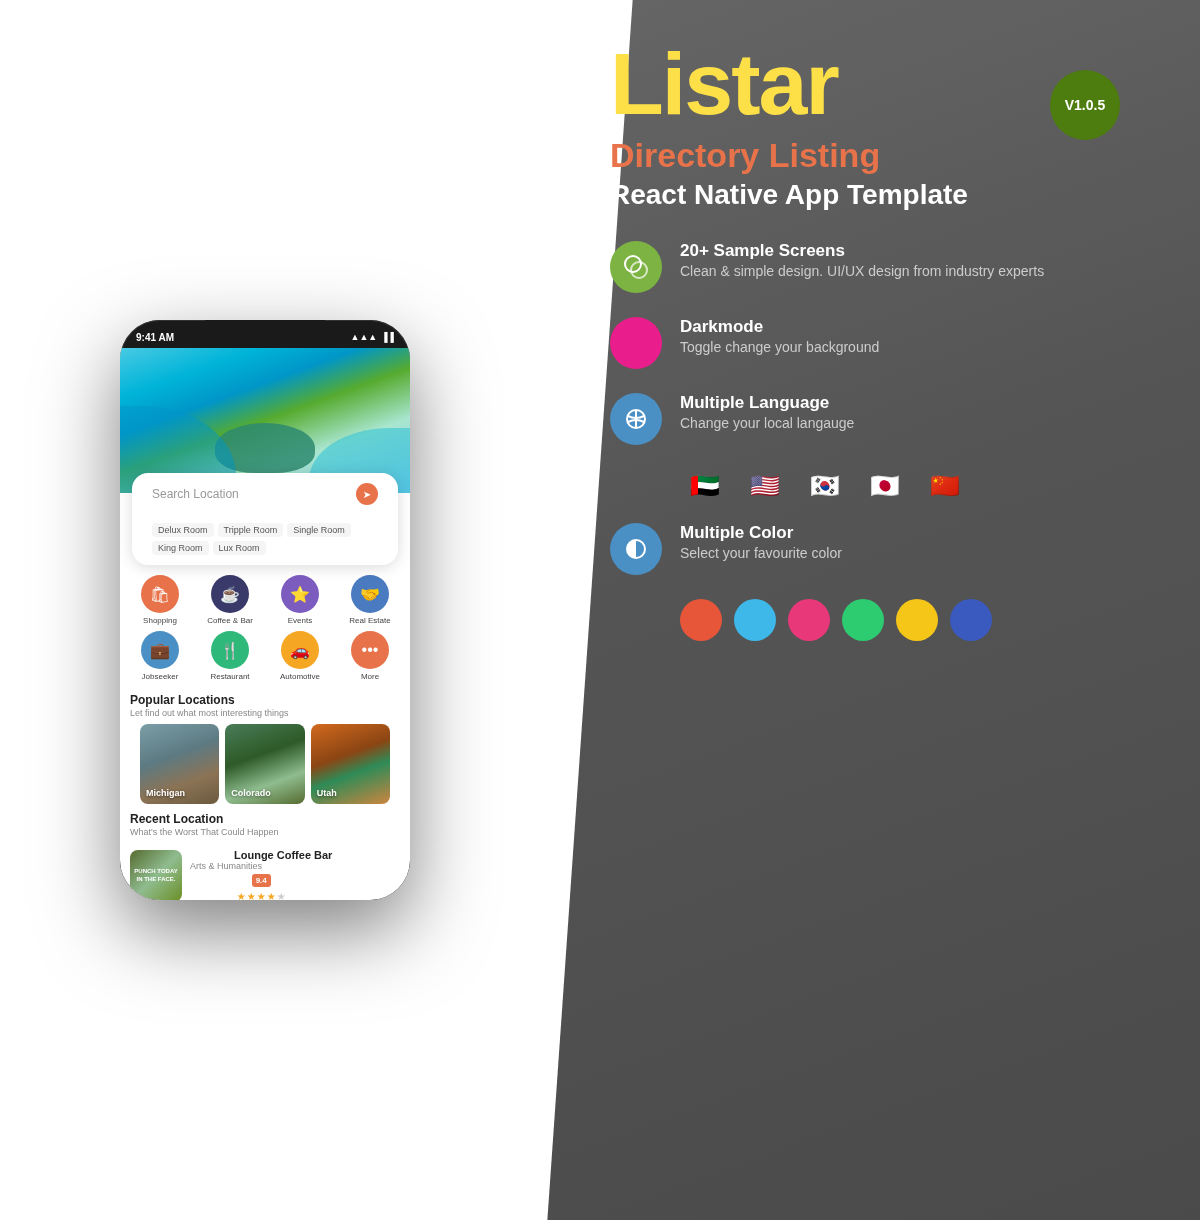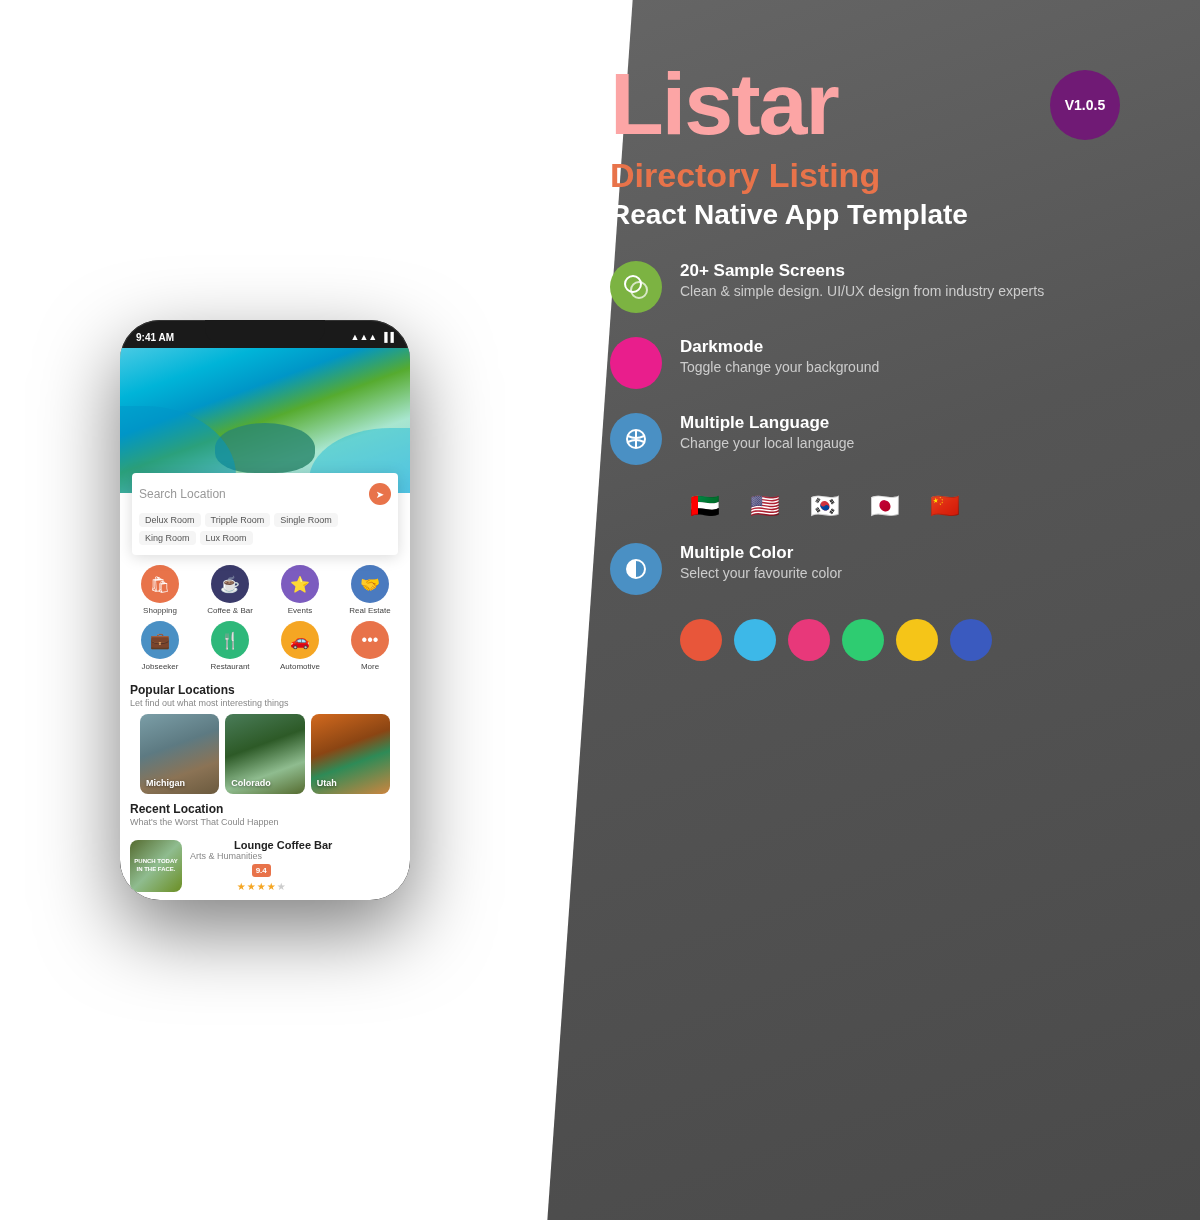--- a/index.html
+++ b/index.html
@@ -62,36 +62,35 @@
     }
 
     
     .version-badge {
       position: absolute;
       top: 30px;
       right: 30px;
       width: 70px;
       height: 70px;
       border-radius: 50%;
-      background: #701a75;
+      background: #4d7c0f;
       display: flex;
       align-items: center;
       justify-content: center;
       color: #fff;
       font-size: 14px;
       font-weight: bold;
       z-index: 2;
     }
 
     .title-main {
       font-size: 88px;
       font-weight: 900;
-      color: #fca5a5;
+      color: #fde047;
       line-height: 1;
-      margin-top: 20px;
       letter-spacing: -2px;
     }
 
     .title-sub-orange {
       font-size: 34px;
       font-weight: 700;
       color: #e8734a;
       margin-top: 8px;
     }
 
@@ -269,22 +268,22 @@
     }
 
     .hero-dot.active {
       background: #e8734a;
     }
 
     
     .search-box {
       background: #fff;
       margin: -20px 12px 0;
-      border-radius: 4px;
-      padding: 10px 7px;
+      border-radius: 16px;
+      padding: 10px 20px;
       box-shadow: 0 2px 15px rgba(0,0,0,0.15);
       position: relative;
       z-index: 5;
     }
 
     .search-row {
       display: flex;
       align-items: center;
       justify-content: space-between;
     }
@@ -303,21 +302,21 @@
       align-items: center;
       justify-content: center;
       color: #fff;
       font-size: 10px;
     }
 
     .search-tags {
       display: flex;
       flex-wrap: wrap;
       gap: 4px;
-      margin-top: 8px;
+      margin-top: 18px;
     }
 
     .search-tag {
       font-size: 9px;
       color: #555;
       background: #f5f5f5;
       border-radius: 4px;
       padding: 2px 6px;
     }
 

